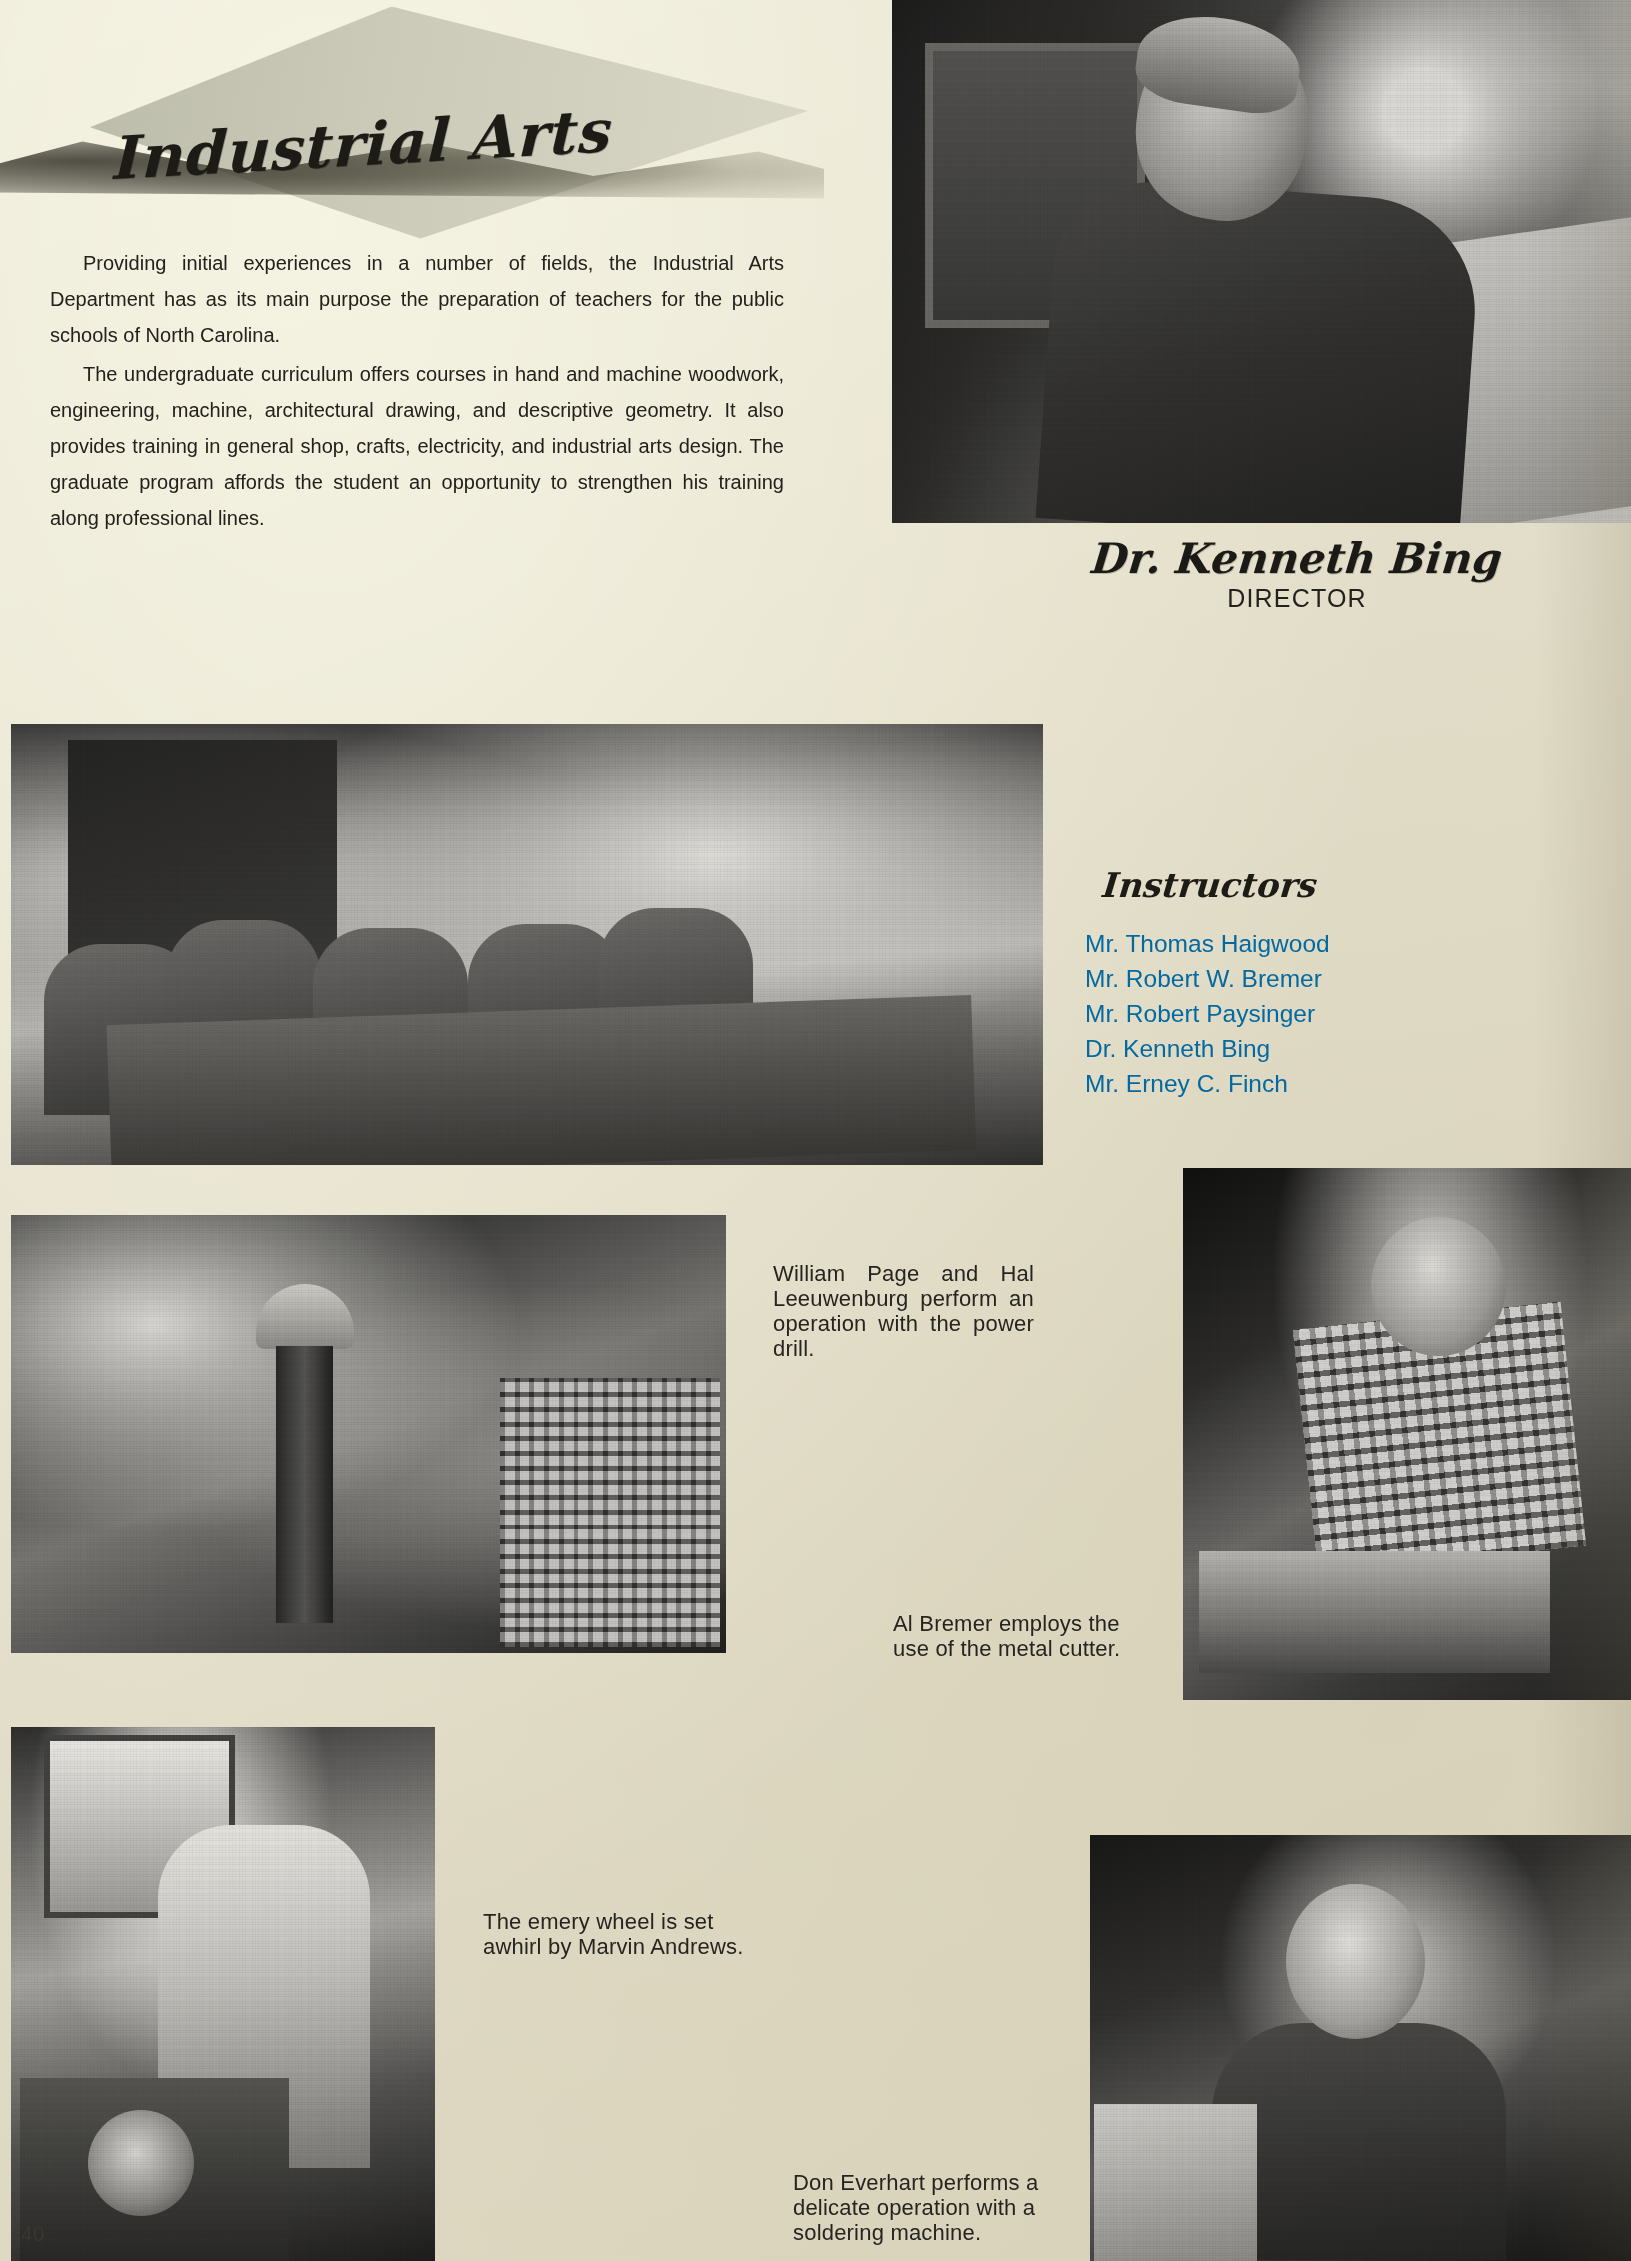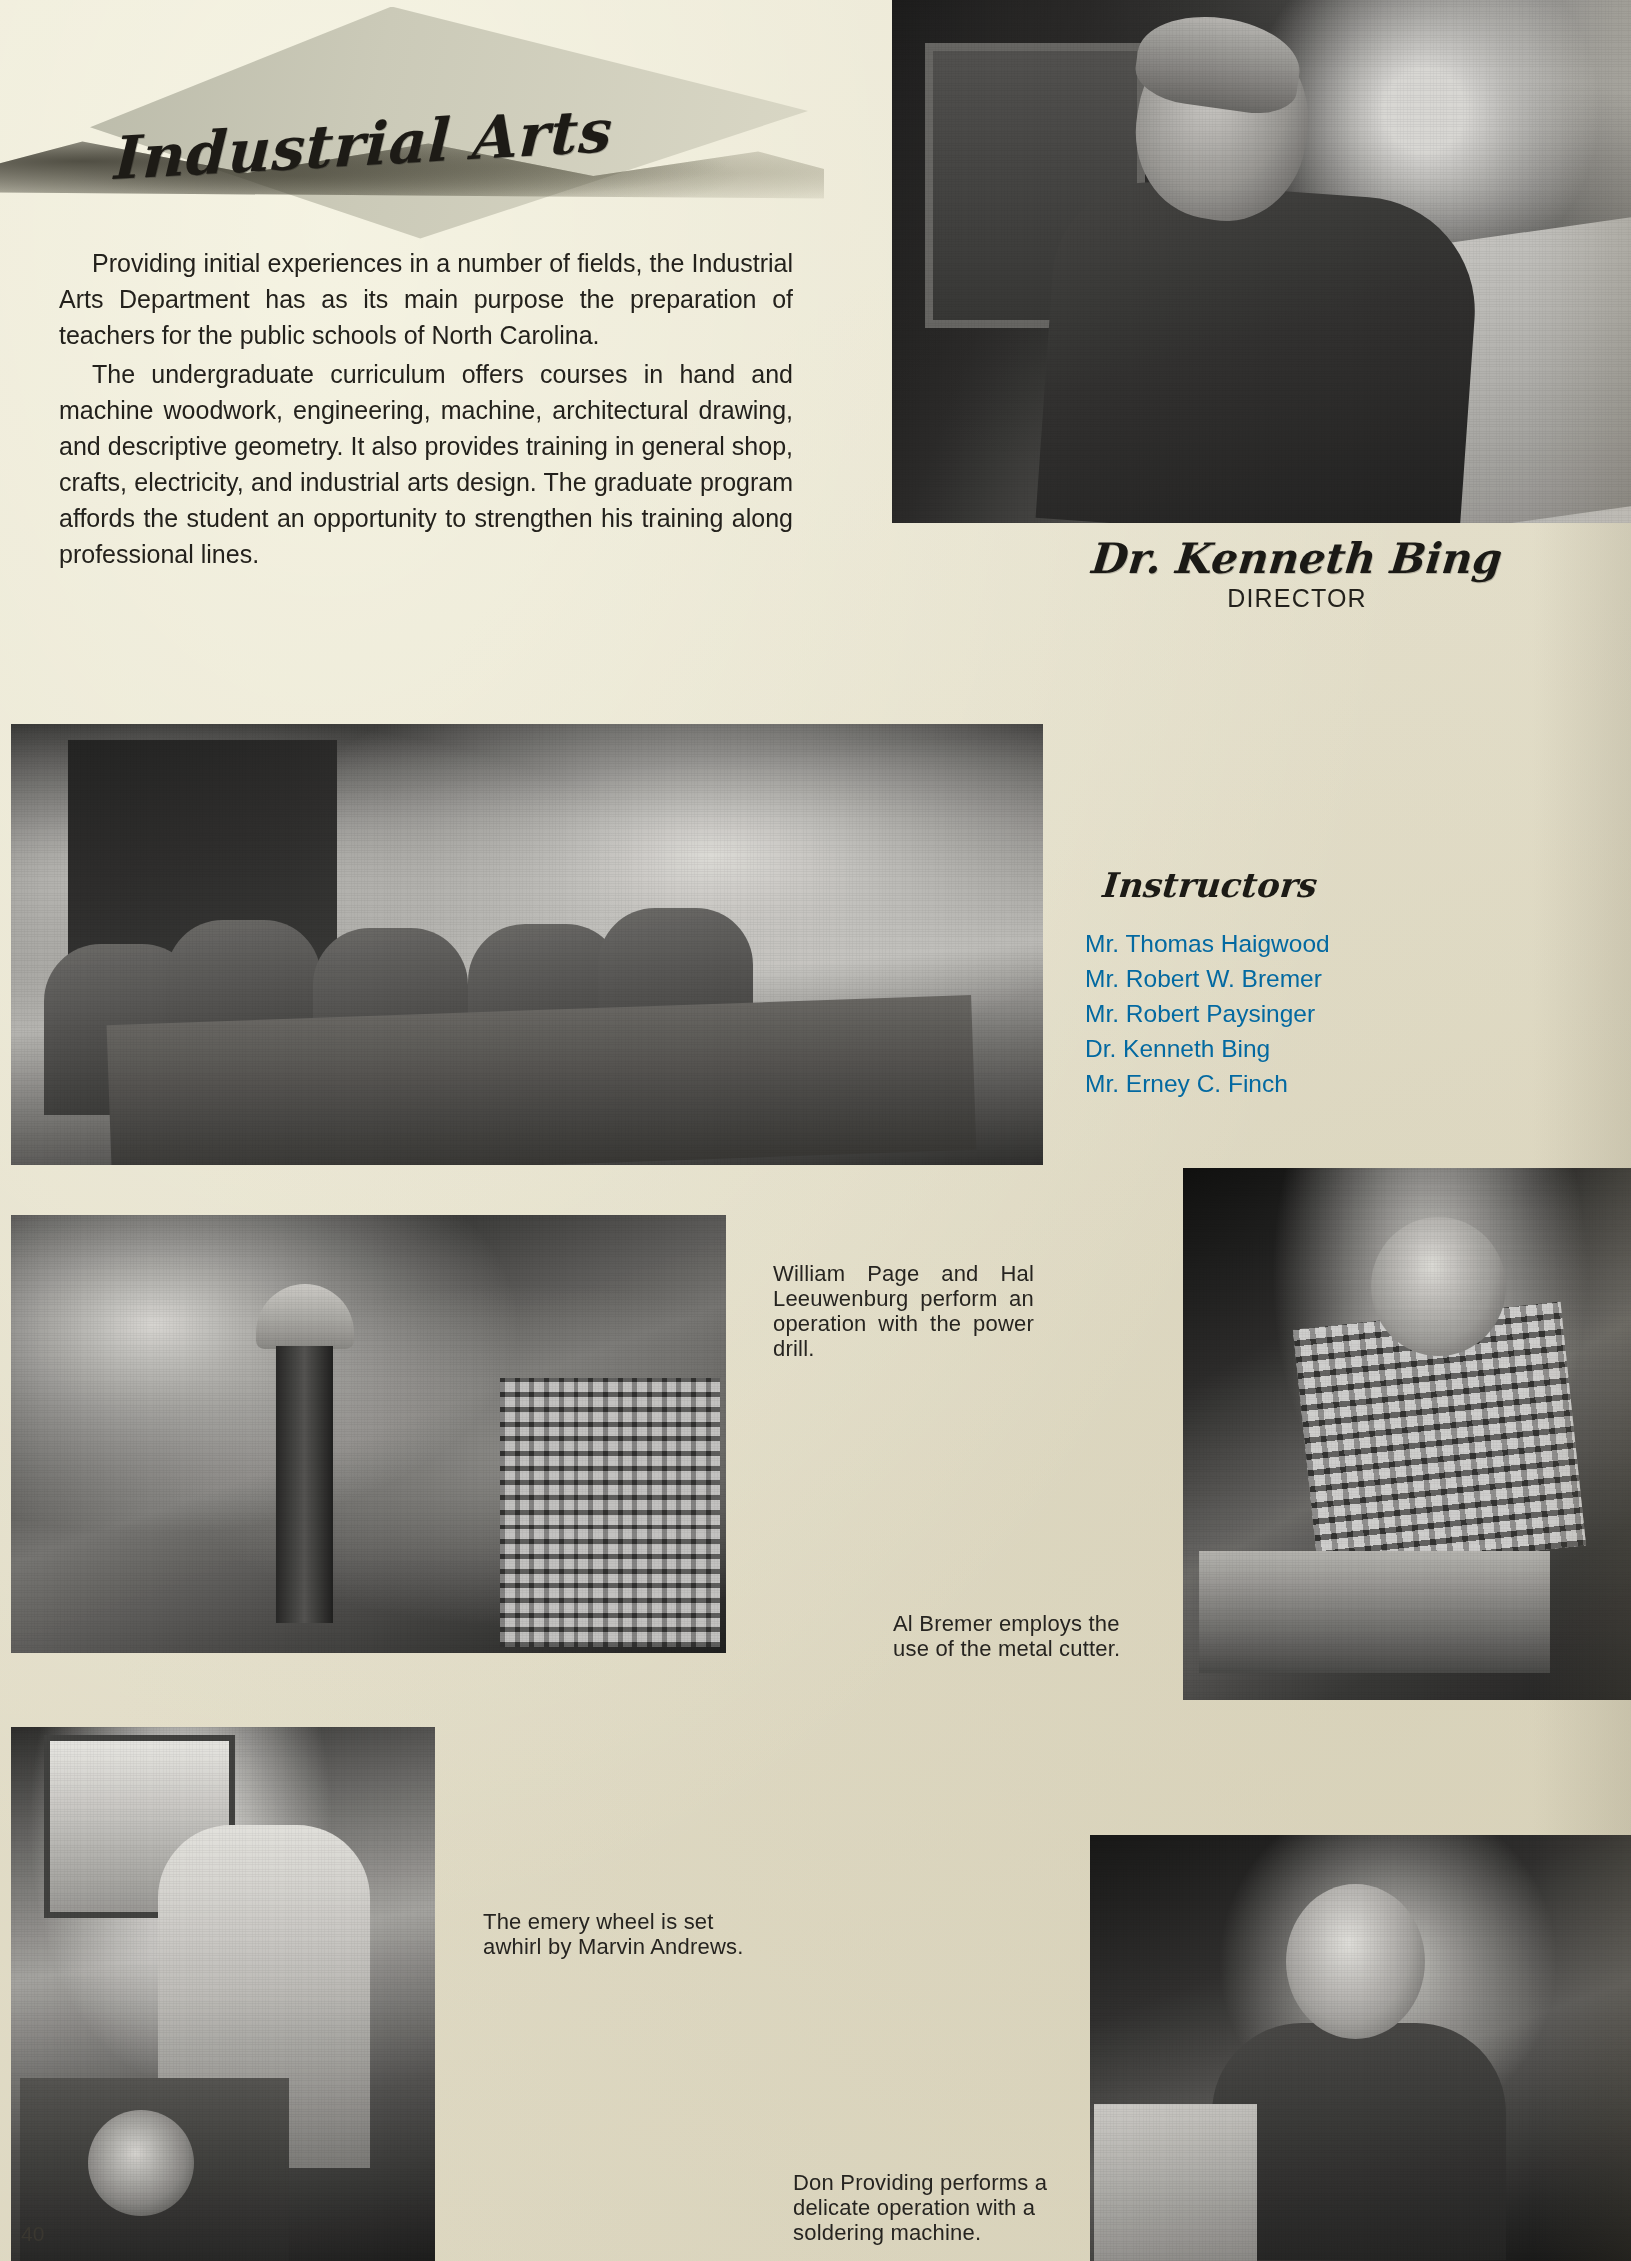--- a/index.html
+++ b/index.html
@@ -79,24 +79,24 @@
     letter-spacing: 0.8px;
     color: #1d1b16;
     transform: rotate(-3.2deg) skewX(-6deg);
     white-space: nowrap;
     text-shadow: 0.8px 0.8px 0 rgba(0,0,0,.25);
   }
 
   
   .intro {
     position: absolute;
-    left: 59px;
+    left: 50px;
     top: 245px;
     width: 734px;
-    font-size: 25px;
+    font-size: 20px;
     line-height: 36px;
     color: #23211c;
     text-align: justify;
   }
   .intro p { margin: 0; }
   .intro p + p { margin-top: 3px; text-indent: 33px; }
   .intro p:first-child { text-indent: 33px; }
 
   
   .photo {
@@ -428,18 +428,18 @@
     <div class="noise"></div>
   </div>
   <div class="caption" id="caption-emery">The emery wheel is set awhirl by Marvin Andrews.</div>
 
   <div class="photo" id="photo-solder">
     <div class="apron"></div>
     <div class="head"></div>
     <div class="box"></div>
     <div class="noise"></div>
   </div>
-  <div class="caption" id="caption-solder">Don Providing performs a delicate operation with a soldering machine.</div>
+  <div class="caption" id="caption-solder">Don Everhart performs a delicate operation with a soldering machine.</div>
 
   <div class="page-number">40</div>
   <div class="edge-shade"></div>
 </div>
 
 
 </body></html>

